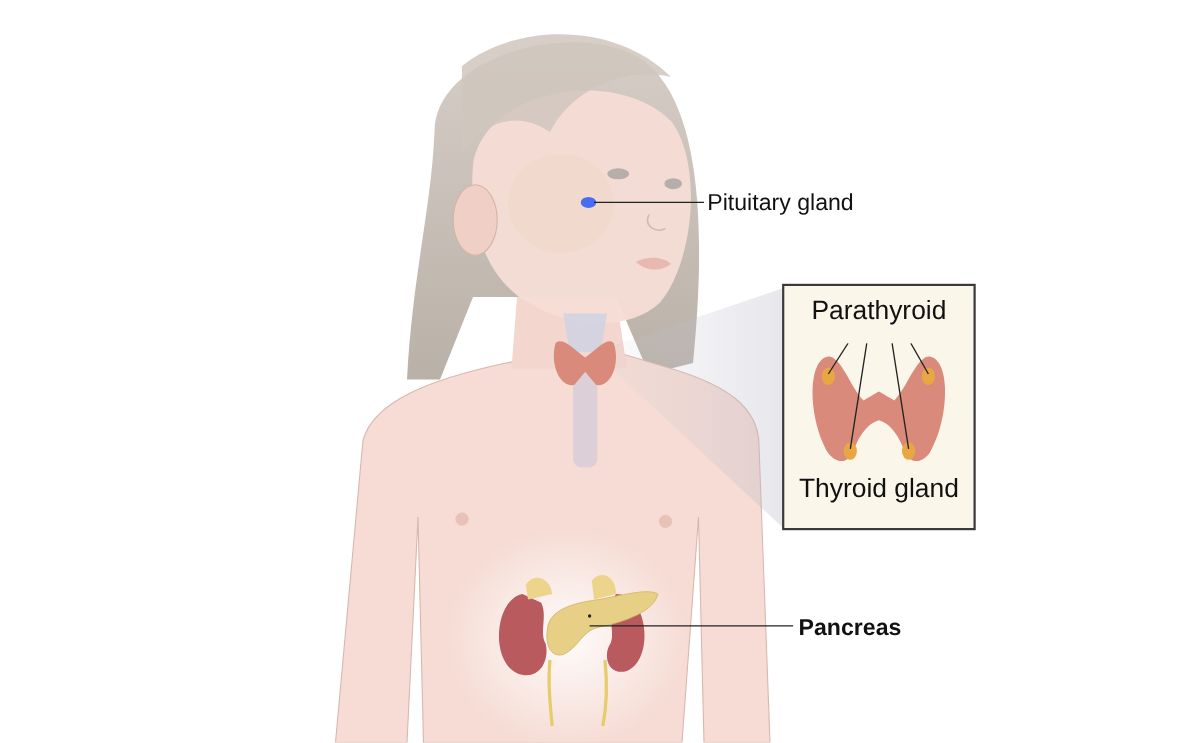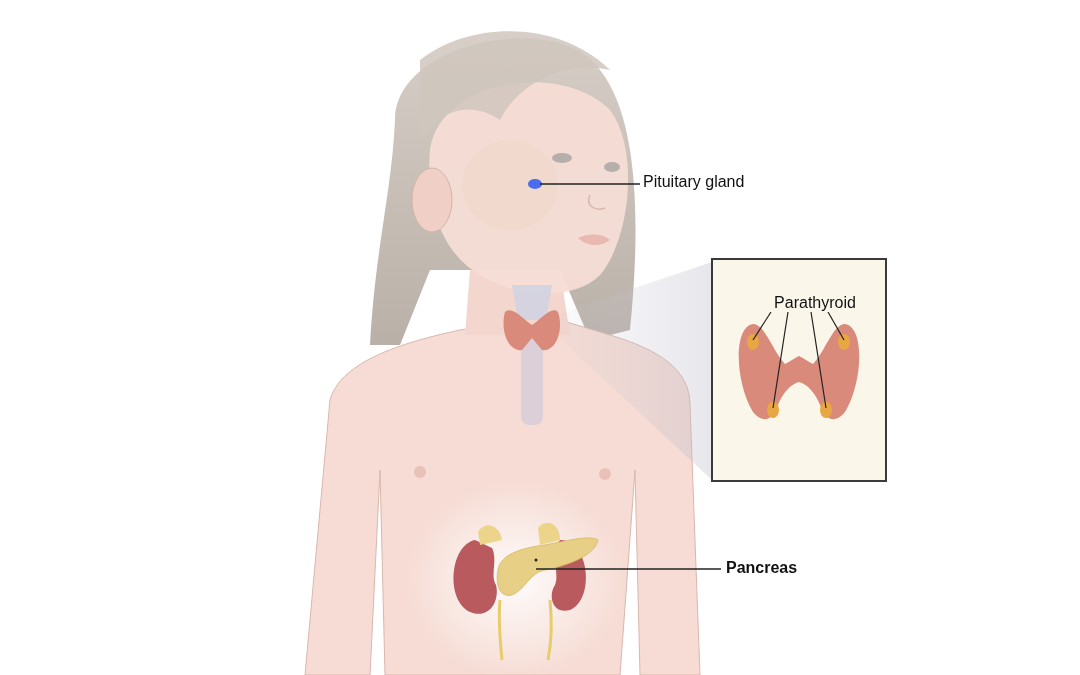--- a/index.html
+++ b/index.html
@@ -1,21 +1,21 @@
 <!DOCTYPE html>
 <html><head>
 <meta charset="utf-8">
 <style>
   html, body { margin: 0; padding: 0; background: #ffffff; }
   body { width: 1080px; height: 675px; position: relative; overflow: hidden; font-family: "Liberation Sans", sans-serif; }
   .stage { position: absolute; left: 0; top: 0; width: 1080px; height: 675px; }
   svg.art { position: absolute; left: 0; top: 0; }
-  .label { position: absolute; color: #111; font-size: 16px; white-space: nowrap; line-height: 1; }
+  .label { position: absolute; color: #111; font-size: 21px; white-space: nowrap; line-height: 1; }
   .inset { position: absolute; left: 711px; top: 258px; width: 176px; height: 224px; background: #fbf6ea; border: 2px solid #3a3a3a; box-sizing: border-box; }
-  .inset .t { position: absolute; left: 16px; width: 100%; text-align: center; font-size: 16px; color: #111; line-height: 1.05; margin-top: 25px; }
+  .inset .t { position: absolute; left: 0; width: 100%; text-align: center; font-size: 24px; color: #111; line-height: 1.05; }
 </style>
 </head>
 <body>
 
 <div class="stage">
   <svg class="art" width="1080" height="675" viewBox="0 0 1080 675">
     <defs>
       <radialGradient id="glow" cx="0.5" cy="0.5" r="0.5">
         <stop offset="0" stop-color="#ffffff" stop-opacity="0.9"></stop>
         <stop offset="1" stop-color="#ffffff" stop-opacity="0"></stop>
@@ -90,14 +90,15 @@
       <path d="M40 12 C20 15 22 70 40 100 C50 112 60 108 64 95 C70 80 78 72 86 70 C94 72 102 80 108 95 C112 108 122 112 132 100 C150 70 152 15 132 12 C120 12 112 40 100 52 C96 50 90 46 86 44 C82 46 76 50 72 52 C60 40 52 12 40 12 Z" fill="#d98a7a"></path>
       <ellipse cx="40" cy="30" rx="6" ry="8" fill="#e8a742"></ellipse>
       <ellipse cx="131" cy="30" rx="6" ry="8" fill="#e8a742"></ellipse>
       <ellipse cx="60" cy="98" rx="6" ry="8" fill="#e8a742"></ellipse>
       <ellipse cx="113" cy="98" rx="6" ry="8" fill="#e8a742"></ellipse>
       <line x1="58" y1="0" x2="40" y2="28" stroke="#222" stroke-width="1.2"></line>
       <line x1="75" y1="0" x2="60" y2="96" stroke="#222" stroke-width="1.2"></line>
       <line x1="98" y1="0" x2="113" y2="96" stroke="#222" stroke-width="1.2"></line>
       <line x1="115" y1="0" x2="131" y2="28" stroke="#222" stroke-width="1.2"></line>
     </svg>
+    <div class="t" style="top:172px;">Thyroid gland</div>
   </div>
 </div>
 
 </body></html>

